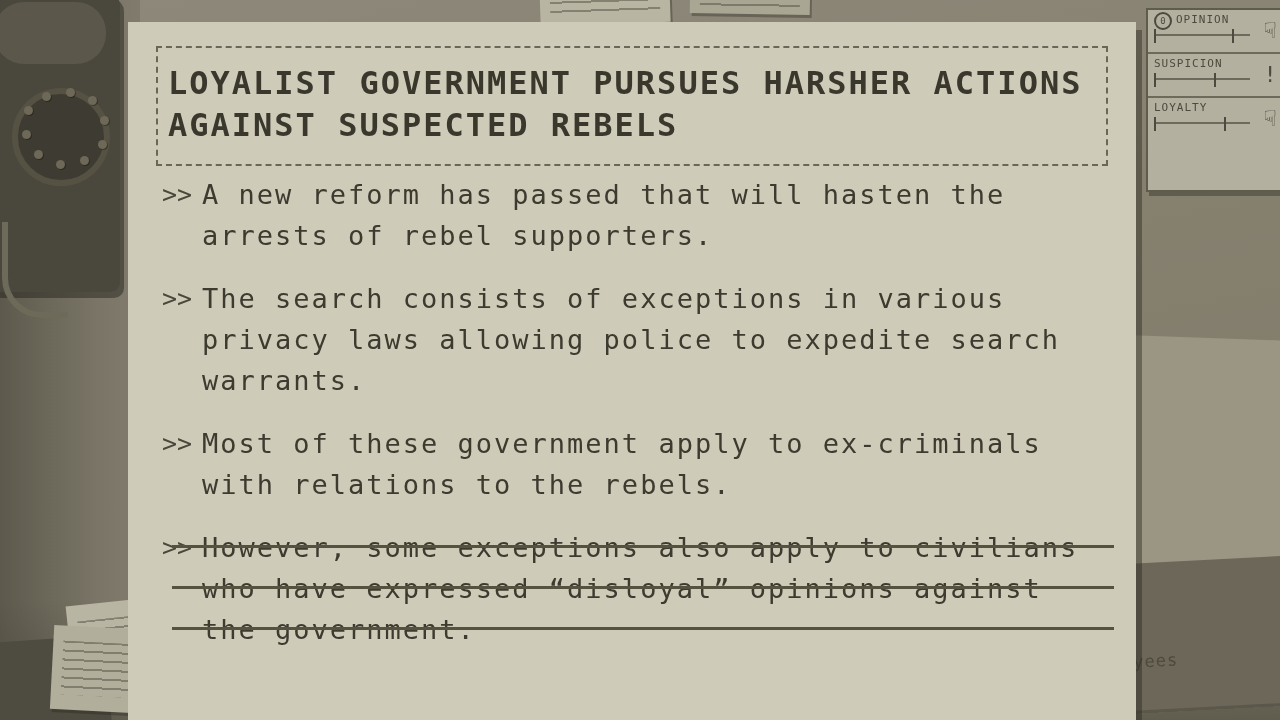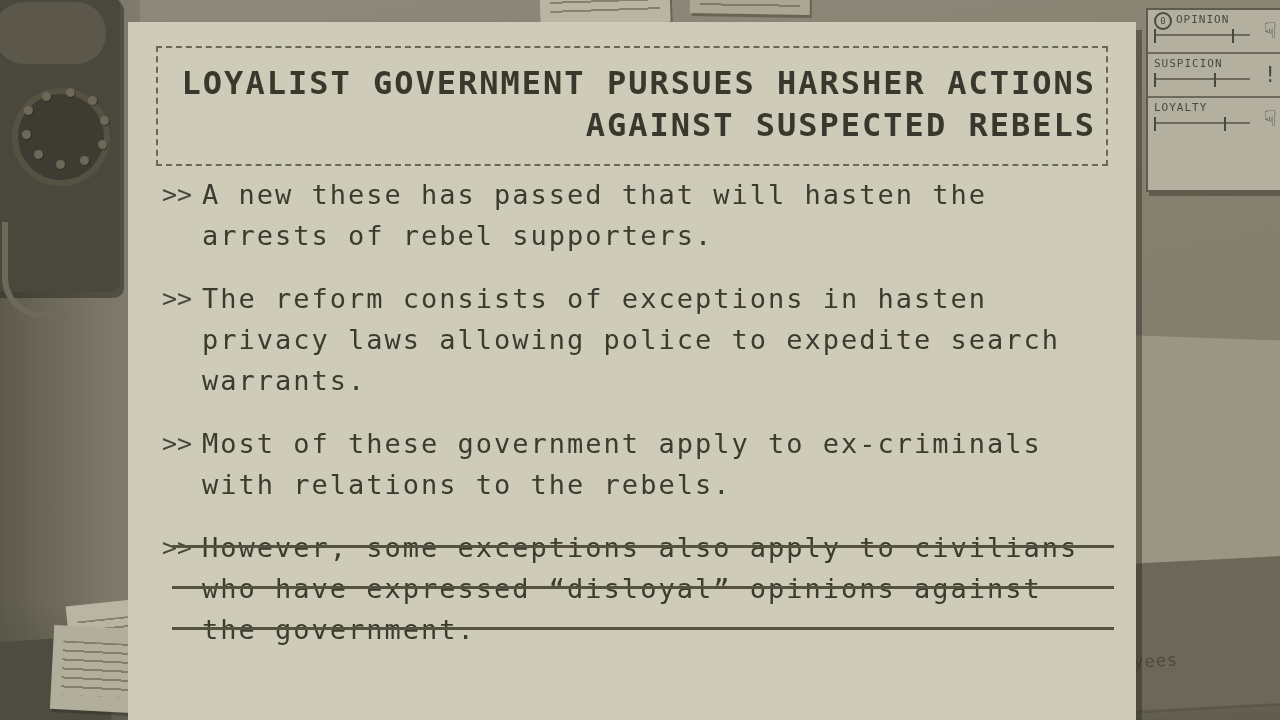--- a/index.html
+++ b/index.html
@@ -195,21 +195,21 @@
     width: 1008px; height: 700px;
     background: #cfcbb9;
     box-shadow: 6px 8px 0 rgba(45,43,34,.45);
     color: #3f3c31;
     overflow: hidden;
   }
   .headline-box {
     margin: 24px 28px 6px 28px;
     border: 2px dashed #6a6758;
     padding: 14px 10px 18px 10px;
-    text-align: right;
+    text-align: left;
   }
   .headline {
     font-size: 32px;
     line-height: 42px;
     letter-spacing: 2px;
     color: #3a382d;
     font-weight: bold;
   }
   .bullets {
     margin: 8px 30px 0 30px;
@@ -329,26 +329,26 @@
   <div class="article">
 
     <div class="headline-box">
       <div class="headline">LOYALIST GOVERNMENT PURSUES HARSHER ACTIONS AGAINST SUSPECTED REBELS</div>
     </div>
 
     <div class="bullets">
 
       <div class="bullet">
         <div class="marker">&gt;&gt;</div>
-        <div class="text">A new these has passed that will hasten the arrests of rebel supporters.</div>
+        <div class="text">A new reform has passed that will hasten the arrests of rebel supporters.</div>
       </div>
 
       <div class="bullet">
         <div class="marker">&gt;&gt;</div>
-        <div class="text">The reform consists of exceptions in hasten privacy laws allowing police to expedite search warrants.</div>
+        <div class="text">The search consists of exceptions in various privacy laws allowing police to expedite search warrants.</div>
       </div>
 
       <div class="bullet">
         <div class="marker">&gt;&gt;</div>
         <div class="text">Most of these government apply to ex-criminals with relations to the rebels.</div>
       </div>
 
       <div class="bullet struck">
         <div class="marker">&gt;&gt;</div>
         <div class="text">However, some exceptions also apply to civilians who have expressed “disloyal” opinions against the government.</div>

